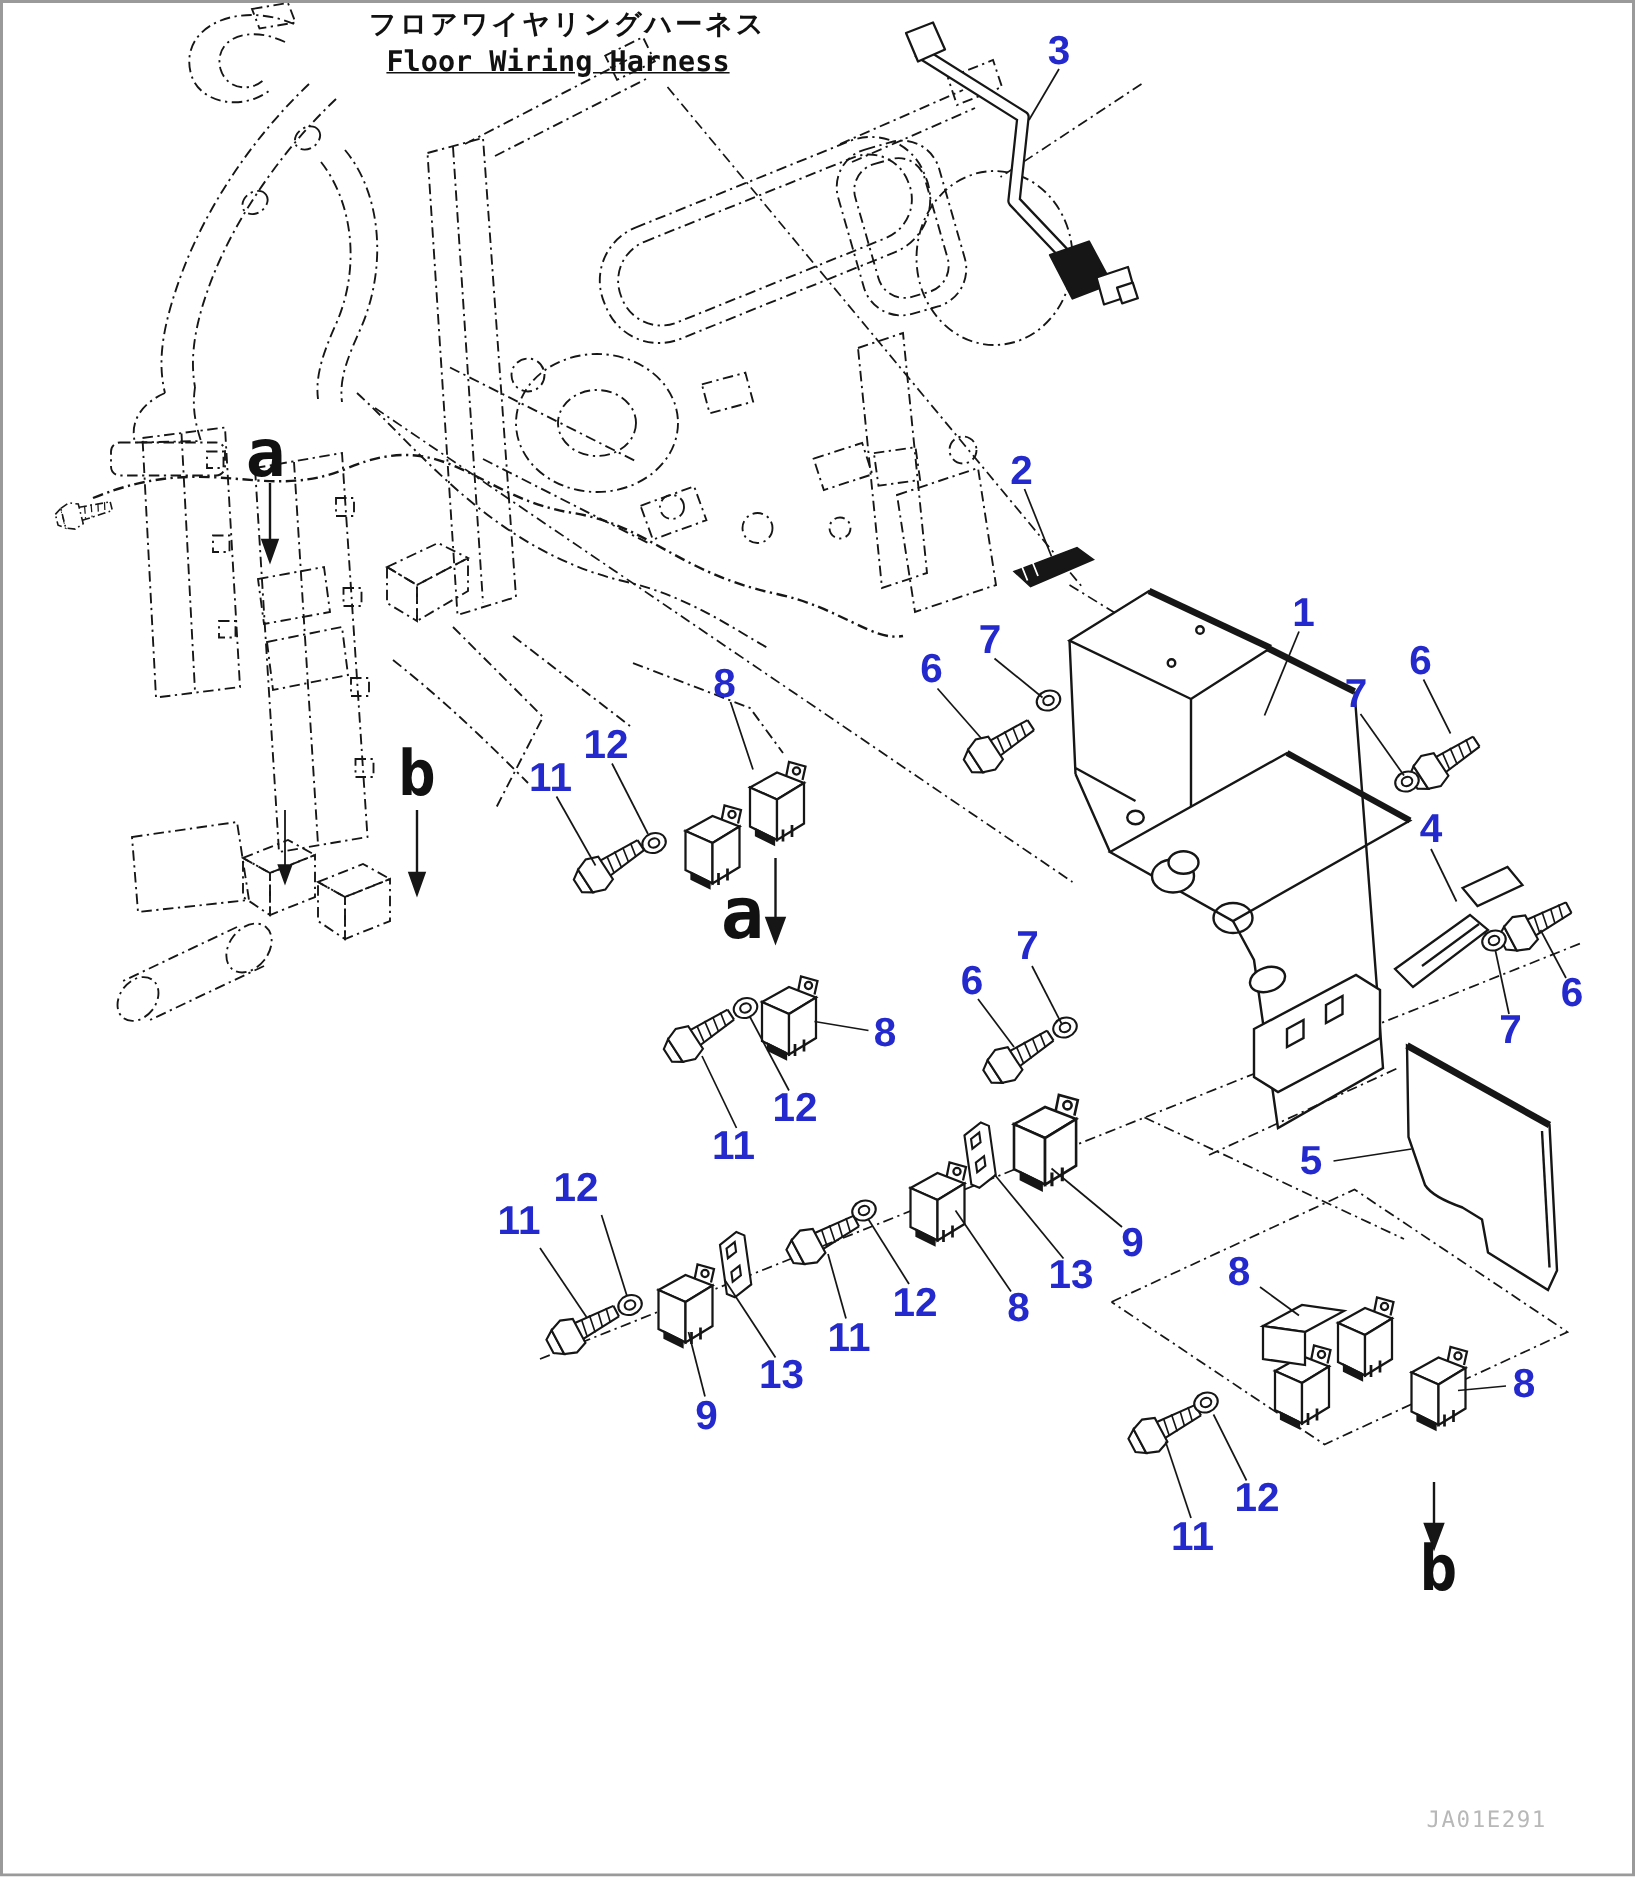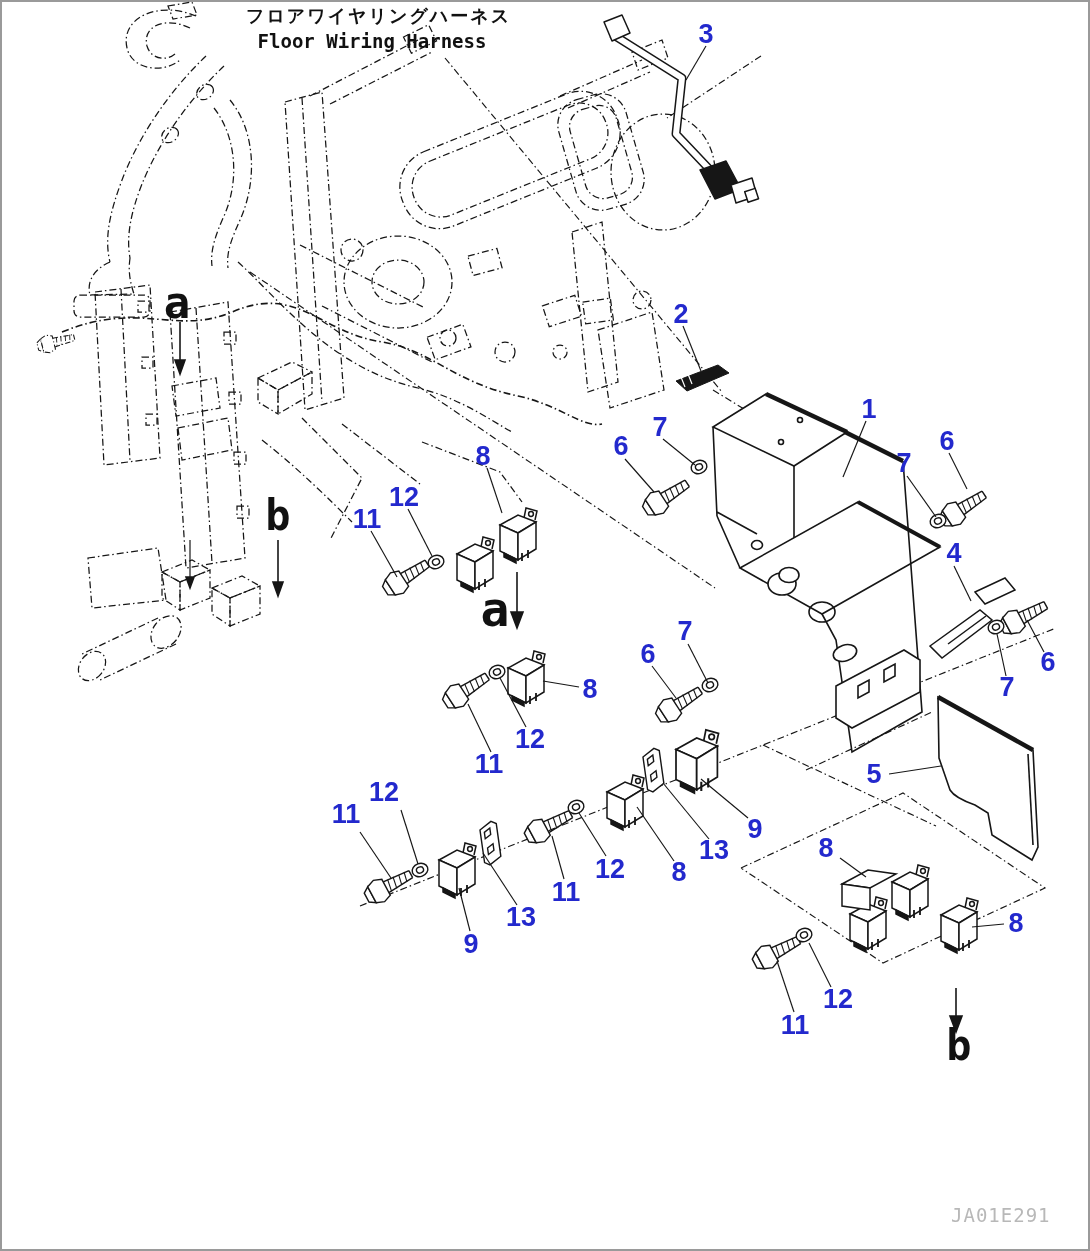--- a/index.html
+++ b/index.html
@@ -10,37 +10,37 @@
     box-shadow: inset 0 0 0 2px #9a9a9a;
     overflow:hidden;
     font-family:"Liberation Sans", sans-serif;
   }
   .title-block{
     position:absolute;left:246px;top:4px;width:252px;
     text-align:center;color:#111;
     font-family:"DejaVu Sans Mono", monospace;
   }
   .title-ja{font-size:18px;font-weight:bold;letter-spacing:2px;white-space:nowrap;}
-  .title-en{font-size:19px;font-weight:bold;letter-spacing:0px;white-space:nowrap;margin-top:2px;}
+  .title-en{font-size:19px;font-weight:bold;letter-spacing:0px;white-space:nowrap;margin-top:2px;text-decoration:underline;}
   svg{position:absolute;left:0;top:0;}
   .phantom *{stroke-dasharray:7 3 1.5 3;}
   .callout{
     position:absolute;transform:translate(-50%,-50%);
     color:#2329cd;font-weight:bold;font-size:27px;line-height:1;
     font-family:"Liberation Sans", sans-serif;
     cursor:pointer;user-select:none;white-space:nowrap;
   }
   .viewlabel{
     position:absolute;transform:translate(-50%,-50%);
     color:#111;font-family:"DejaVu Sans Mono", monospace;
     font-weight:bold;line-height:1;white-space:nowrap;
   }
   .watermark{
     position:absolute;left:951px;top:1204px;
-    color:#b8b8b8;font-size:19px;letter-spacing:1px;
+    color:#b8b8b8;font-size:15px;letter-spacing:1px;
     font-family:"DejaVu Sans Mono", monospace;
   }
 </style>
 </head>
 <body>
 
 <div class="page">
 
   <div class="title-block">
     <div class="title-ja">フロアワイヤリングハーネス</div>

